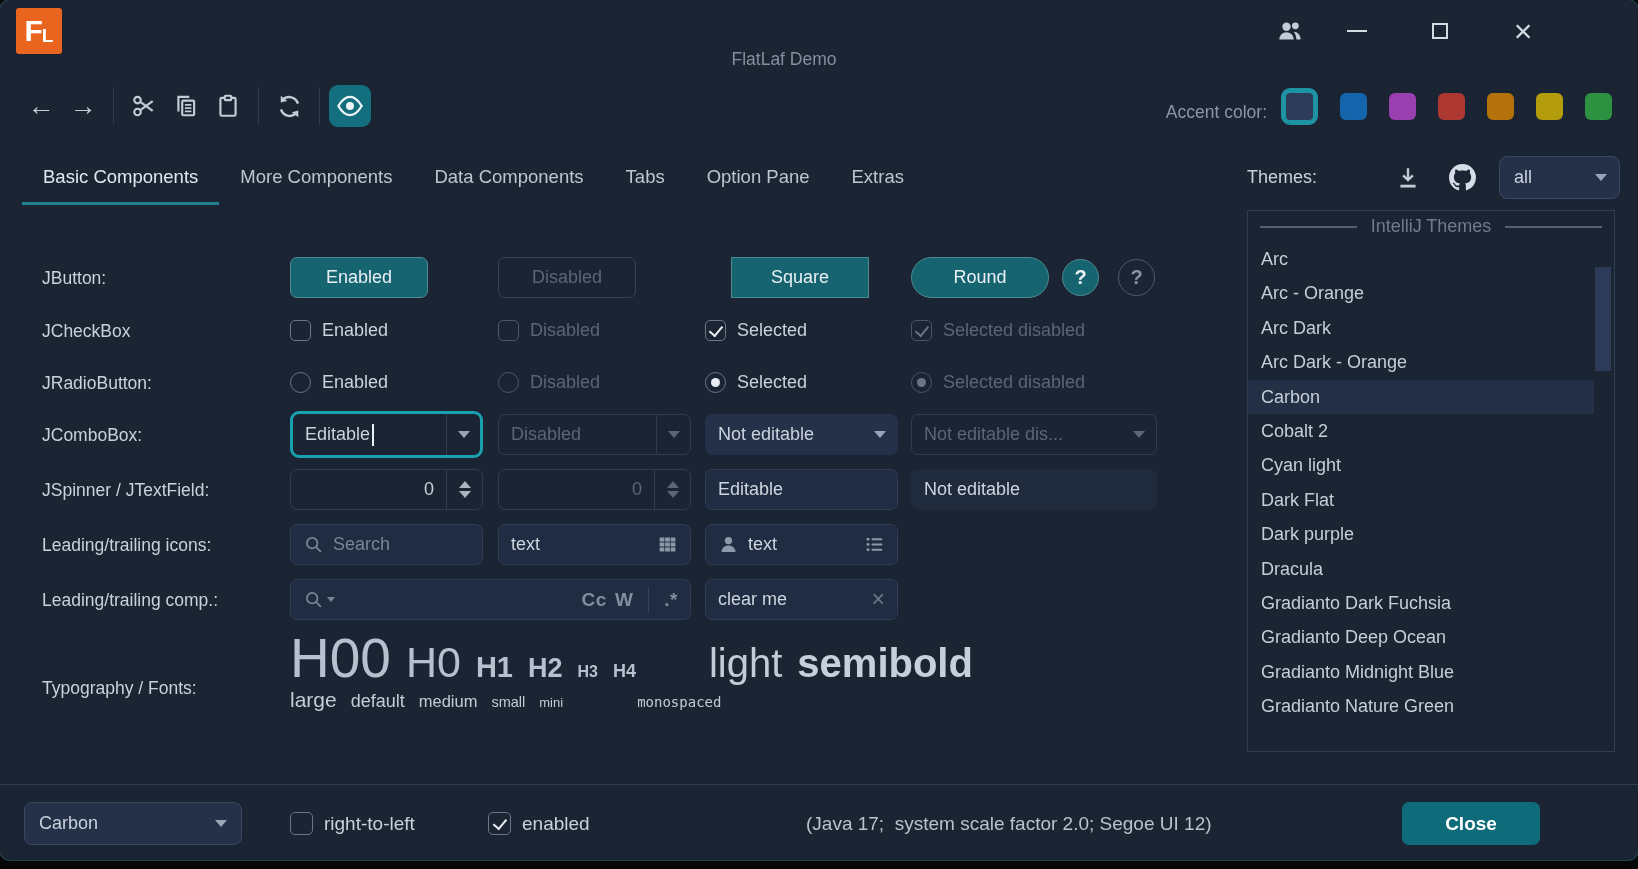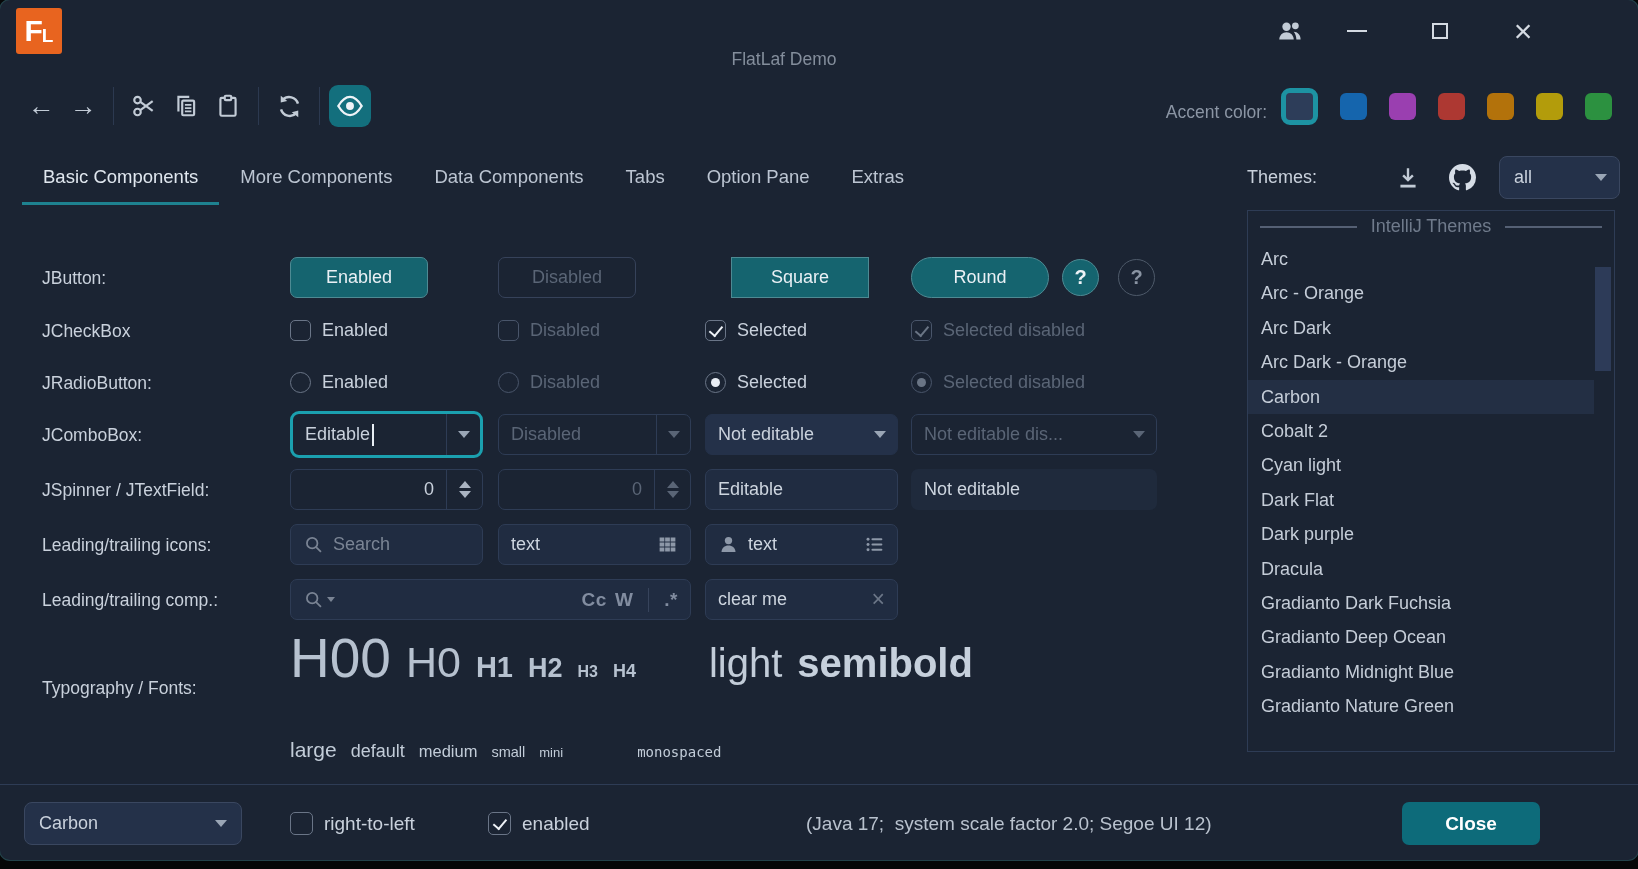--- a/index.html
+++ b/index.html
@@ -122,21 +122,21 @@
   .typo-main{position:absolute;top:626px;left:290px;display:flex;align-items:baseline;color:#b6c1cf;}
   .typo-main span{margin-right:15px;white-space:nowrap;}
   .h00{font-size:55px;font-weight:300;}
   .h0{font-size:43px;font-weight:300;}
   .h1{font-size:29px;font-weight:700;}
   .h2{font-size:27px;font-weight:600;}
   .h3{font-size:16px;font-weight:600;}
   .h4{font-size:18px;font-weight:700;}
   .w-light{font-size:40px;font-weight:300;margin-left:58px;color:#c2ccd8;}
   .w-semibold{font-size:40px;font-weight:700;color:#c6d0dc;}
-  .typo-sizes{position:absolute;top:738px;left:290px;display:flex;align-items:baseline;color:#c2ccd8;}
+  .typo-sizes{position:absolute;top:688px;left:290px;display:flex;align-items:baseline;color:#c2ccd8;}
   .typo-sizes span{margin-right:14px;white-space:nowrap;}
   .sz-large{font-size:21px;} .sz-default{font-size:18px;} .sz-medium{font-size:16.5px;}
   .sz-small{font-size:14.5px;} .sz-mini{font-size:13px;}
   .sz-mono{font-family:"DejaVu Sans Mono",monospace;font-size:14px;font-weight:500;margin-left:60px;}
 
   
   .themes-panel{position:absolute;left:1247px;top:210px;width:368px;height:542px;border:1px solid var(--border);}
   .group-sep{height:31px;display:flex;align-items:center;color:#6f7a8b;font-size:18px;padding:0 12px;}
   .group-sep .line{flex:1;height:2px;background:#556074;}
   .group-sep .txt{margin:0 14px;white-space:nowrap;}

